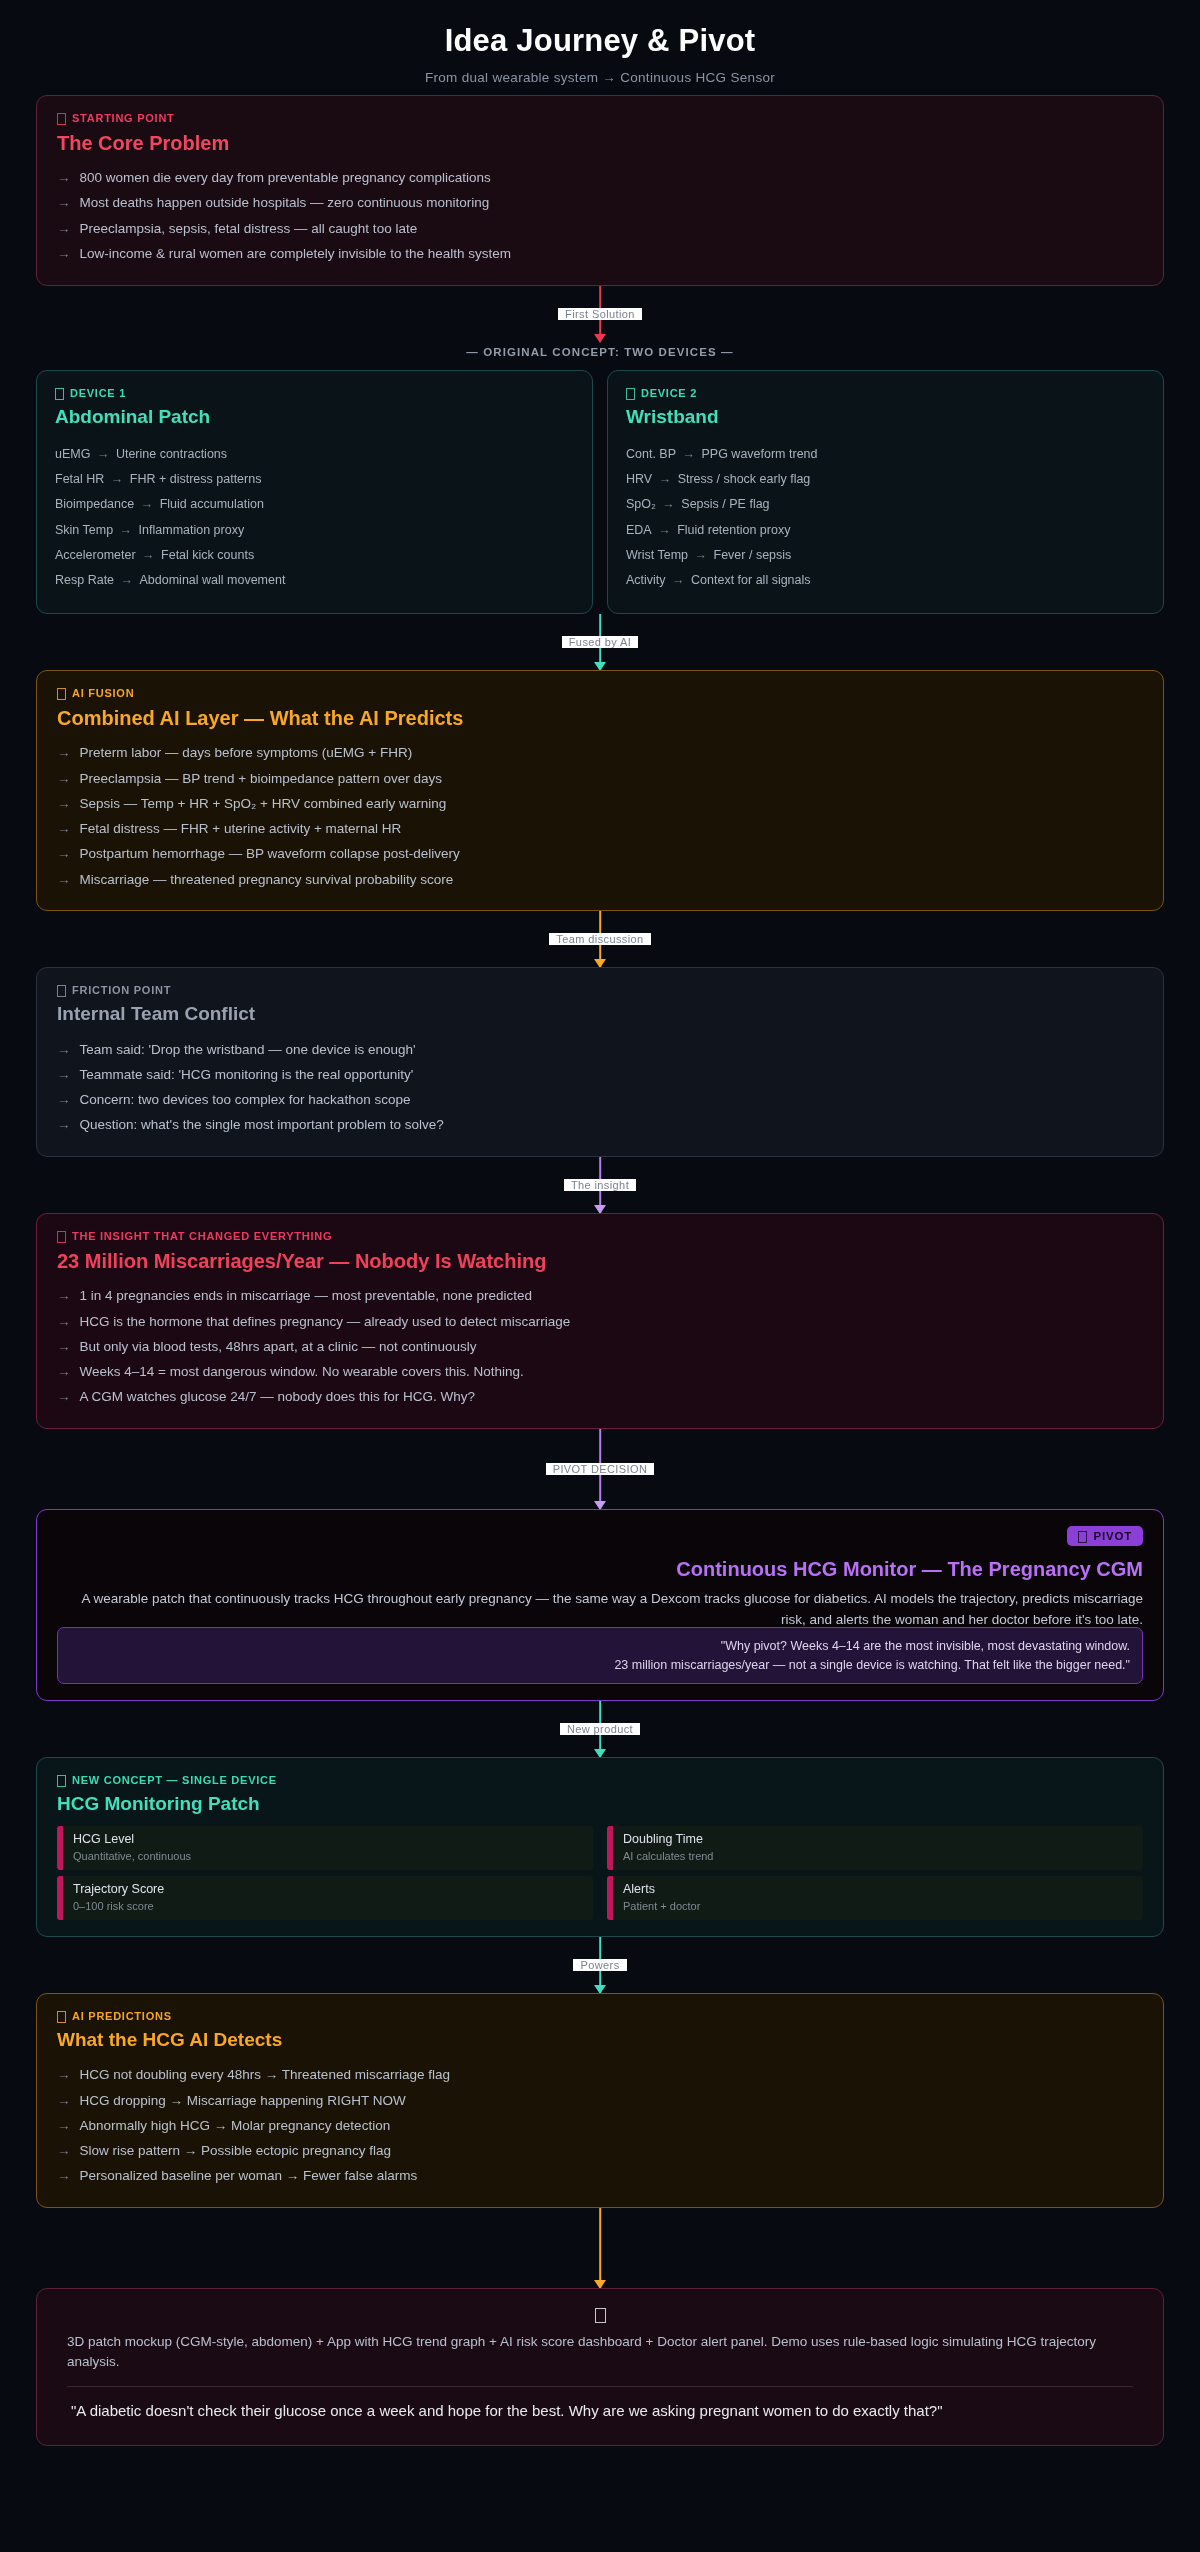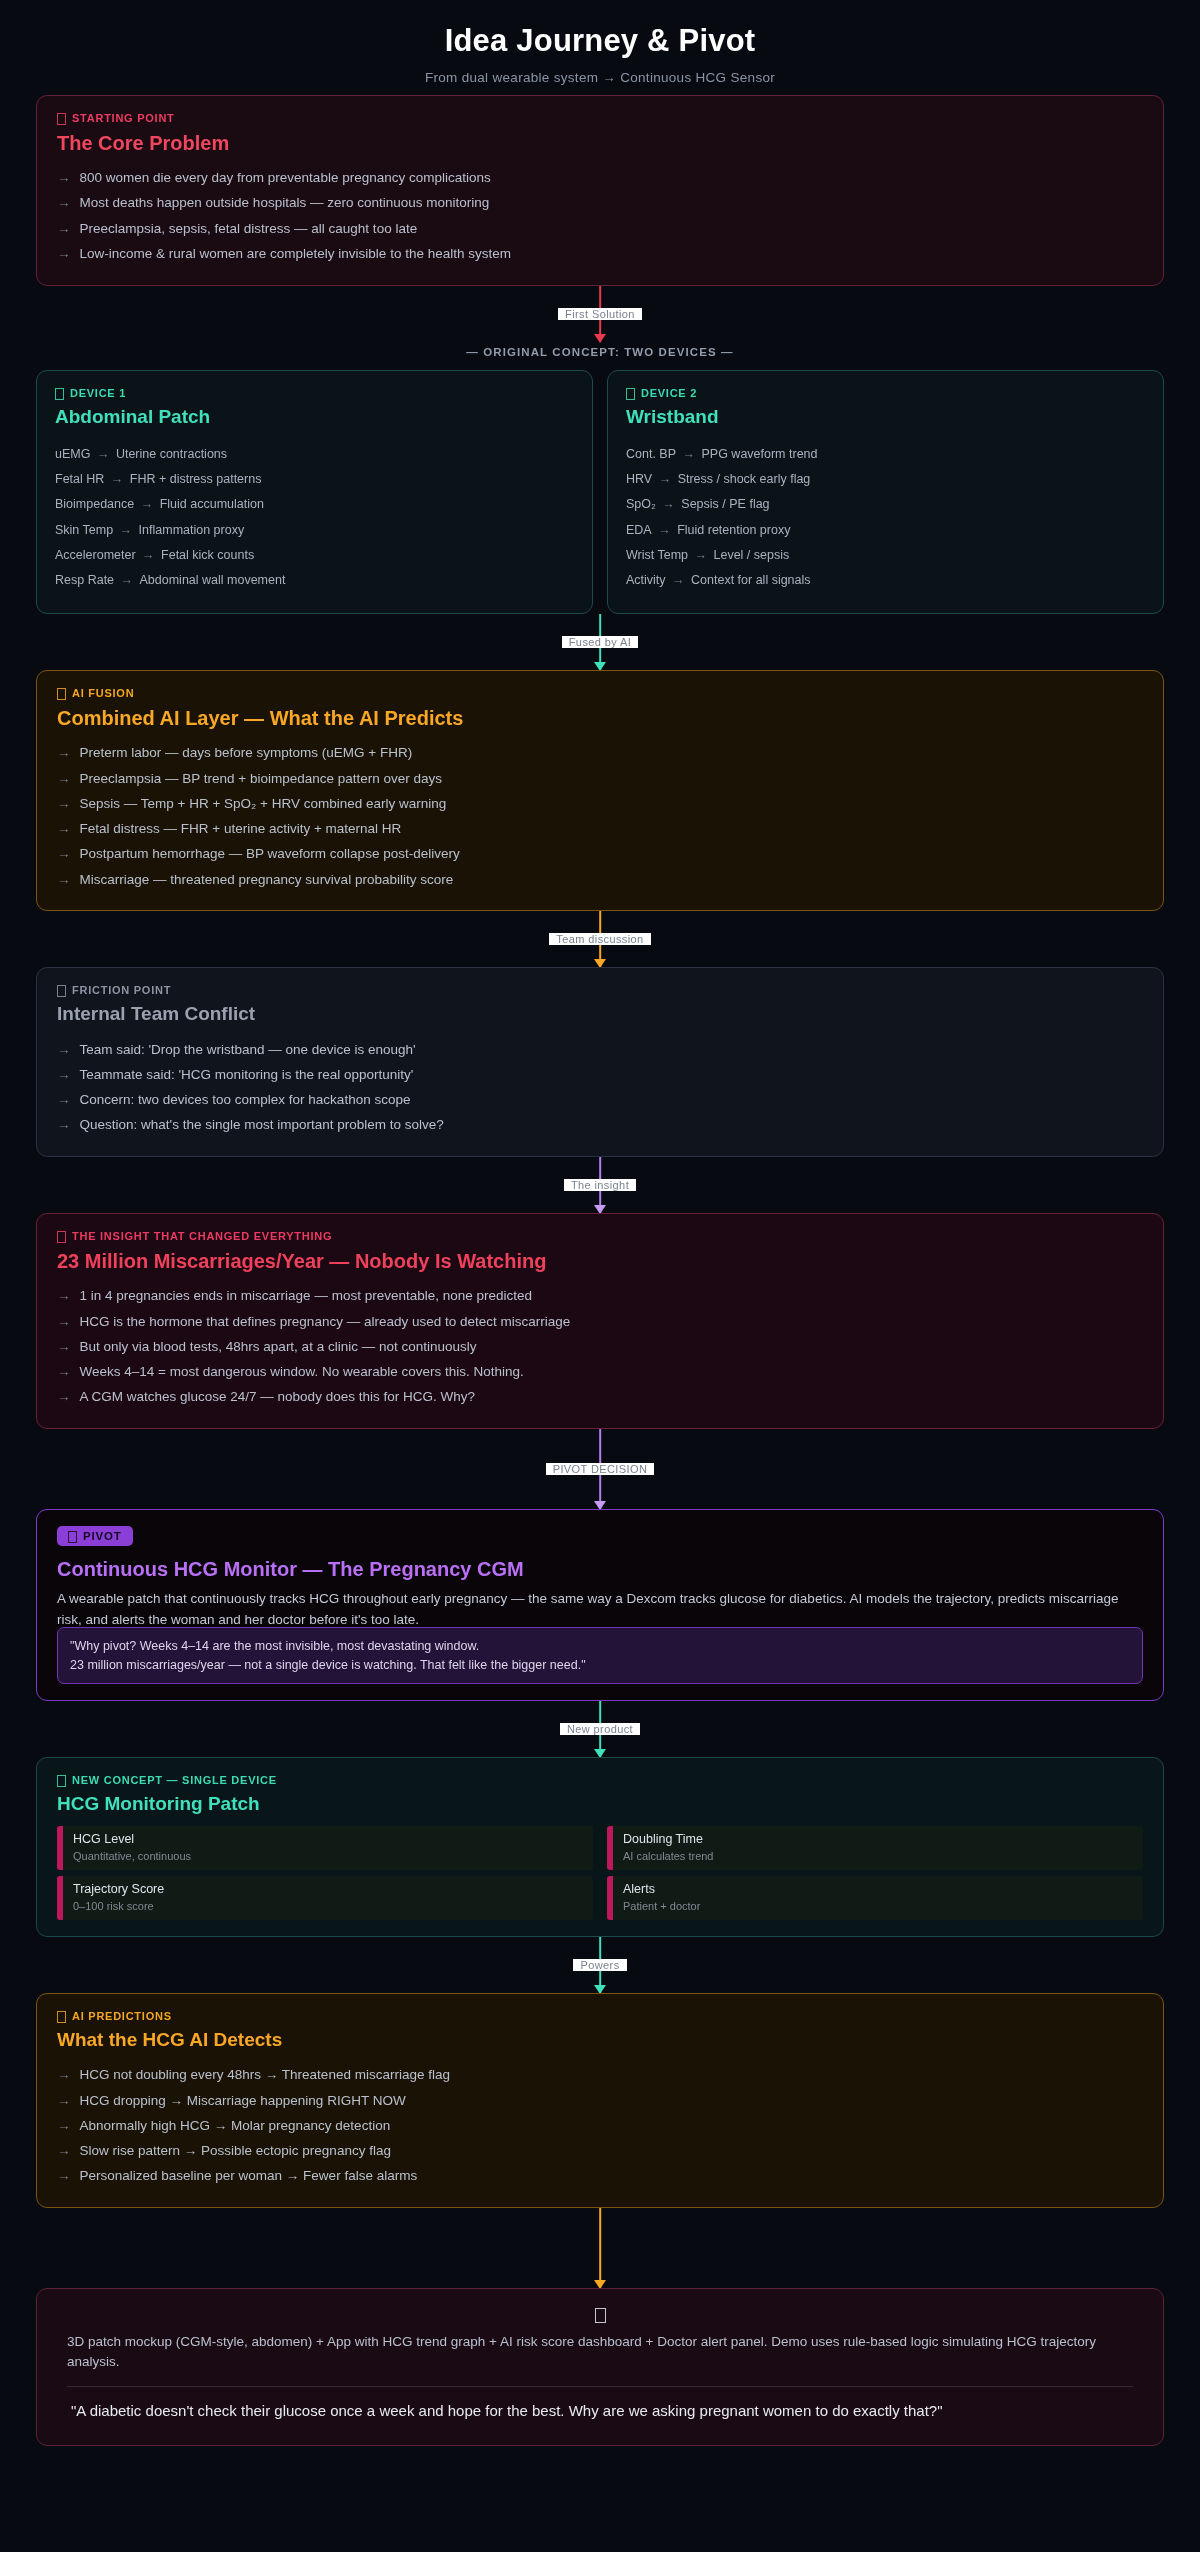--- a/index.html
+++ b/index.html
@@ -178,20 +178,21 @@
     border-color: #6a2038;
   }
   .c-insight .kicker { color: #ee3a63; }
   .c-insight .card-title { color: #f0415c; font-size: 20px; }
 
   
   .c-pivot {
     background: #090509;
     border-color: #7a39c9;
     padding-bottom: 16px;
+    text-align: right;
   }
   .badge {
     display: inline-flex;
     align-items: center;
     gap: 6px;
     background: #8b3fd6;
     color: #140722;
     font-size: 11.5px;
     font-weight: bold;
     letter-spacing: .8px;
@@ -356,21 +357,21 @@
     <div class="c-device">
       <div class="kicker">
         <span class="tofu"></span>
         <span>DEVICE 2</span>
       </div>
       <div class="card-title">Wristband</div>
       <div class="spec"><span>Cont. BP</span><span class="sarr"> → </span><span>PPG waveform trend</span></div>
       <div class="spec"><span>HRV</span><span class="sarr"> → </span><span>Stress / shock early flag</span></div>
       <div class="spec"><span>SpO₂</span><span class="sarr"> → </span><span>Sepsis / PE flag</span></div>
       <div class="spec"><span>EDA</span><span class="sarr"> → </span><span>Fluid retention proxy</span></div>
-      <div class="spec"><span>Wrist Temp</span><span class="sarr"> → </span><span>Level / sepsis</span></div>
+      <div class="spec"><span>Wrist Temp</span><span class="sarr"> → </span><span>Fever / sepsis</span></div>
       <div class="spec"><span>Activity</span><span class="sarr"> → </span><span>Context for all signals</span></div>
     </div>
   </div>
 
   <div class="connector">
     <div class="line" style="background:#3fe0bb"></div>
     <div class="head" style="border-top-color:#3fe0bb"></div>
     <div class="clabel">Fused by AI</div>
   </div>
 

